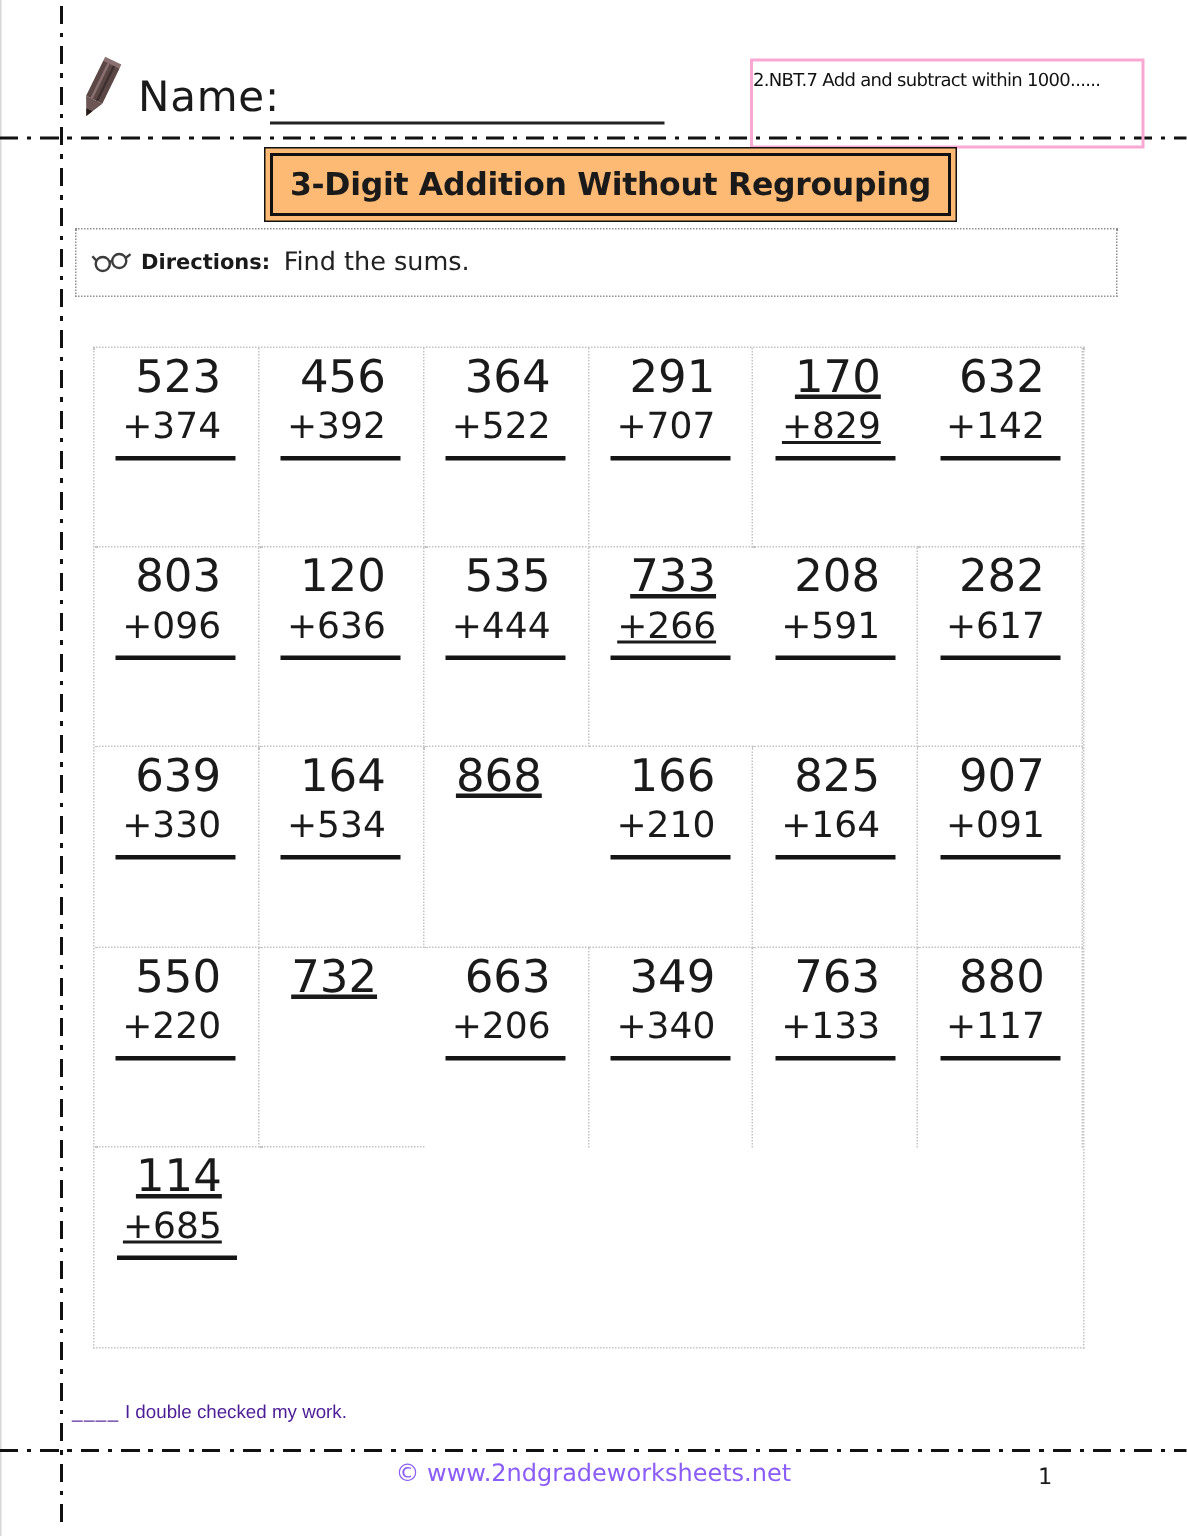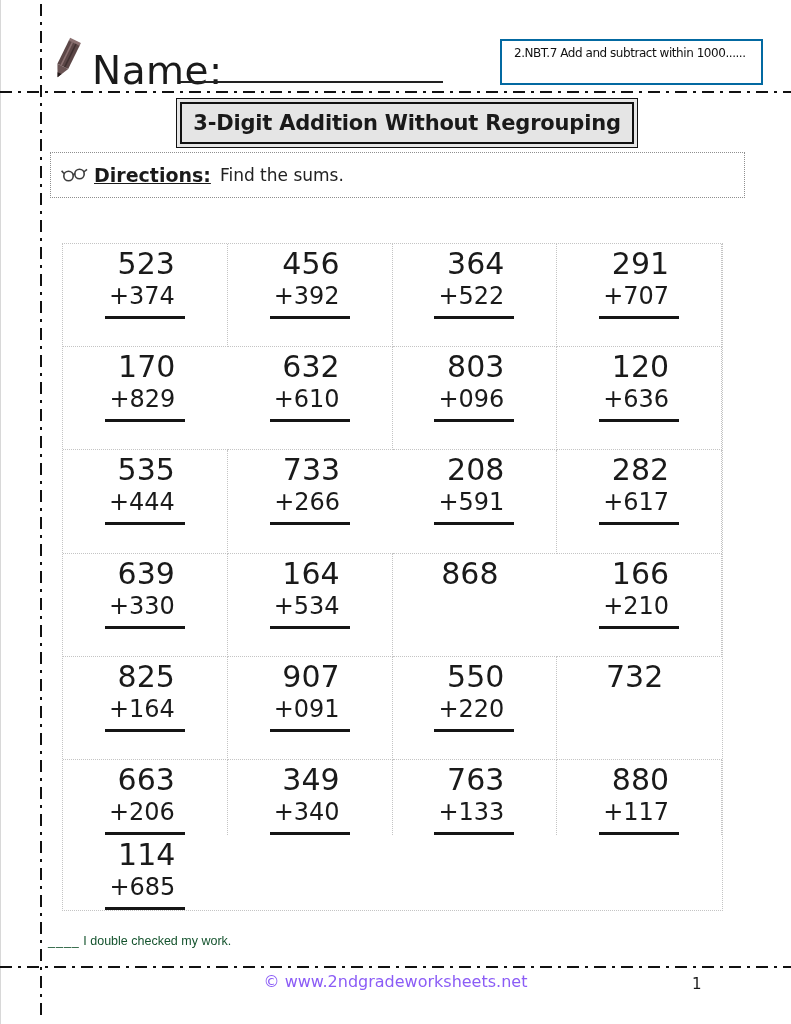--- a/index.html
+++ b/index.html
@@ -11,58 +11,58 @@
   
   .vline{position:absolute;left:40px;top:4px;width:2px;height:1012px;
     background:repeating-linear-gradient(180deg,#111 0 12px,transparent 12px 18px,#111 18px 21px,transparent 21px 27px);}
   .hline{position:absolute;left:0;width:791px;height:2px;
     background:repeating-linear-gradient(90deg,#111 0 12px,transparent 12px 18px,#111 18px 21px,transparent 21px 27px);}
   .hline-top{top:91px;}
   .hline-bottom{top:966px;}
 
   
   .pencil{position:absolute;left:42px;top:34px;}
-  .name-label{position:absolute;left:92px;top:48px;font-size:39px;letter-spacing:.5px;}
+  .name-label{position:absolute;left:92px;top:48px;font-size:28px;letter-spacing:.5px;}
   .name-line{position:absolute;left:180px;top:50px;width:263px;height:31px;
     border-bottom:2.5px solid #222;}
-  .nbt-box{position:absolute;left:500px;top:39px;width:263px;height:46px;
-    border:2px solid #0369a1;box-sizing:border-box;padding:5px 12px;}
+  .nbt-box{position:absolute;left:500px;top:39px;width:263px;height:60px;
+    border:2px solid #f9a8d4;box-sizing:border-box;padding:5px 0;}
   .nbt-text{font-size:12px;letter-spacing:-0.45px;white-space:nowrap;color:#111;}
 
   
   .title-outer{position:absolute;left:176px;top:98px;width:462px;height:50px;
-    border:1.5px solid #111;box-sizing:border-box;padding:3px;background:#e5e5e5;}
+    border:1.5px solid #111;box-sizing:border-box;padding:3px;background:#fdba74;}
   .title-inner{width:100%;height:100%;border:2px solid #111;box-sizing:border-box;
     display:flex;align-items:center;justify-content:center;}
   .title-text{font-size:21px;font-weight:bold;letter-spacing:-0.2px;white-space:nowrap;}
 
   
   .directions-box{position:absolute;left:50px;top:152px;width:695px;height:46px;
     border:1.5px dotted #8f8f8f;box-sizing:border-box;display:flex;align-items:center;
     padding-left:9px;}
-  .dir-label{font-weight:bold;font-size:19px;margin-left:4px;text-decoration:underline;}
+  .dir-label{font-weight:bold;font-size:14px;margin-left:4px;}
   .dir-text{font-size:17px;margin-left:9px;color:#222;}
 
   
-  .grid{position:absolute;left:62px;top:243px;width:661px;height:668px;
+  .grid{position:absolute;left:62px;top:231px;width:661px;height:668px;
     border:1px dotted #c4c4c4;box-sizing:border-box;
-    display:grid;grid-template-columns:repeat(4,1fr);grid-template-rows:repeat(5,1fr);}
+    display:grid;grid-template-columns:repeat(6,1fr);grid-template-rows:repeat(5,1fr);}
   .cell{border-right:1px dotted #c4c4c4;border-bottom:1px dotted #c4c4c4;
     box-sizing:border-box;display:flex;justify-content:center;align-items:flex-start;
     padding-top:3px;}
-  .cell:nth-child(5n){border-right:none;}
+  .cell:nth-child(5n){border-right:none;text-decoration:underline;}
   .cell:nth-child(n+21){border-bottom:none;}
   .prob{display:inline-block;text-align:right;}
   .p-top{font-size:30px;line-height:33px;padding-right:10px;white-space:nowrap;}
   .p-bottom{font-size:24px;line-height:33px;padding:0 10px 3px 4px;
     border-bottom:3px solid #151515;white-space:nowrap;}
 
   
   .check-line{position:absolute;left:48px;top:934px;
-    font-family:"Liberation Sans",sans-serif;font-size:12.5px;color:#14532d;}
+    font-family:"Liberation Sans",sans-serif;font-size:12.5px;color:#4c1d95;}
   .check-blank{letter-spacing:1px;}
   .site-line{position:absolute;left:0;top:972px;width:791px;text-align:center;
     font-size:16px;color:#8b5cf6;}
   .page-num{position:absolute;left:692px;top:975px;font-size:15px;}
 </style>
 </head>
 <body>
 
 <div class="page">
   <div class="page-edge"></div>
@@ -137,21 +137,21 @@
       </div>
     <div class="cell">
         <div class="prob">
           <div class="p-top">170</div>
           <div class="p-bottom">+829</div>
         </div>
       </div>
     <div class="cell">
         <div class="prob">
           <div class="p-top">632</div>
-          <div class="p-bottom">+610</div>
+          <div class="p-bottom">+142</div>
         </div>
       </div>
     <div class="cell">
         <div class="prob">
           <div class="p-top">803</div>
           <div class="p-bottom">+096</div>
         </div>
       </div>
     <div class="cell">
         <div class="prob">

